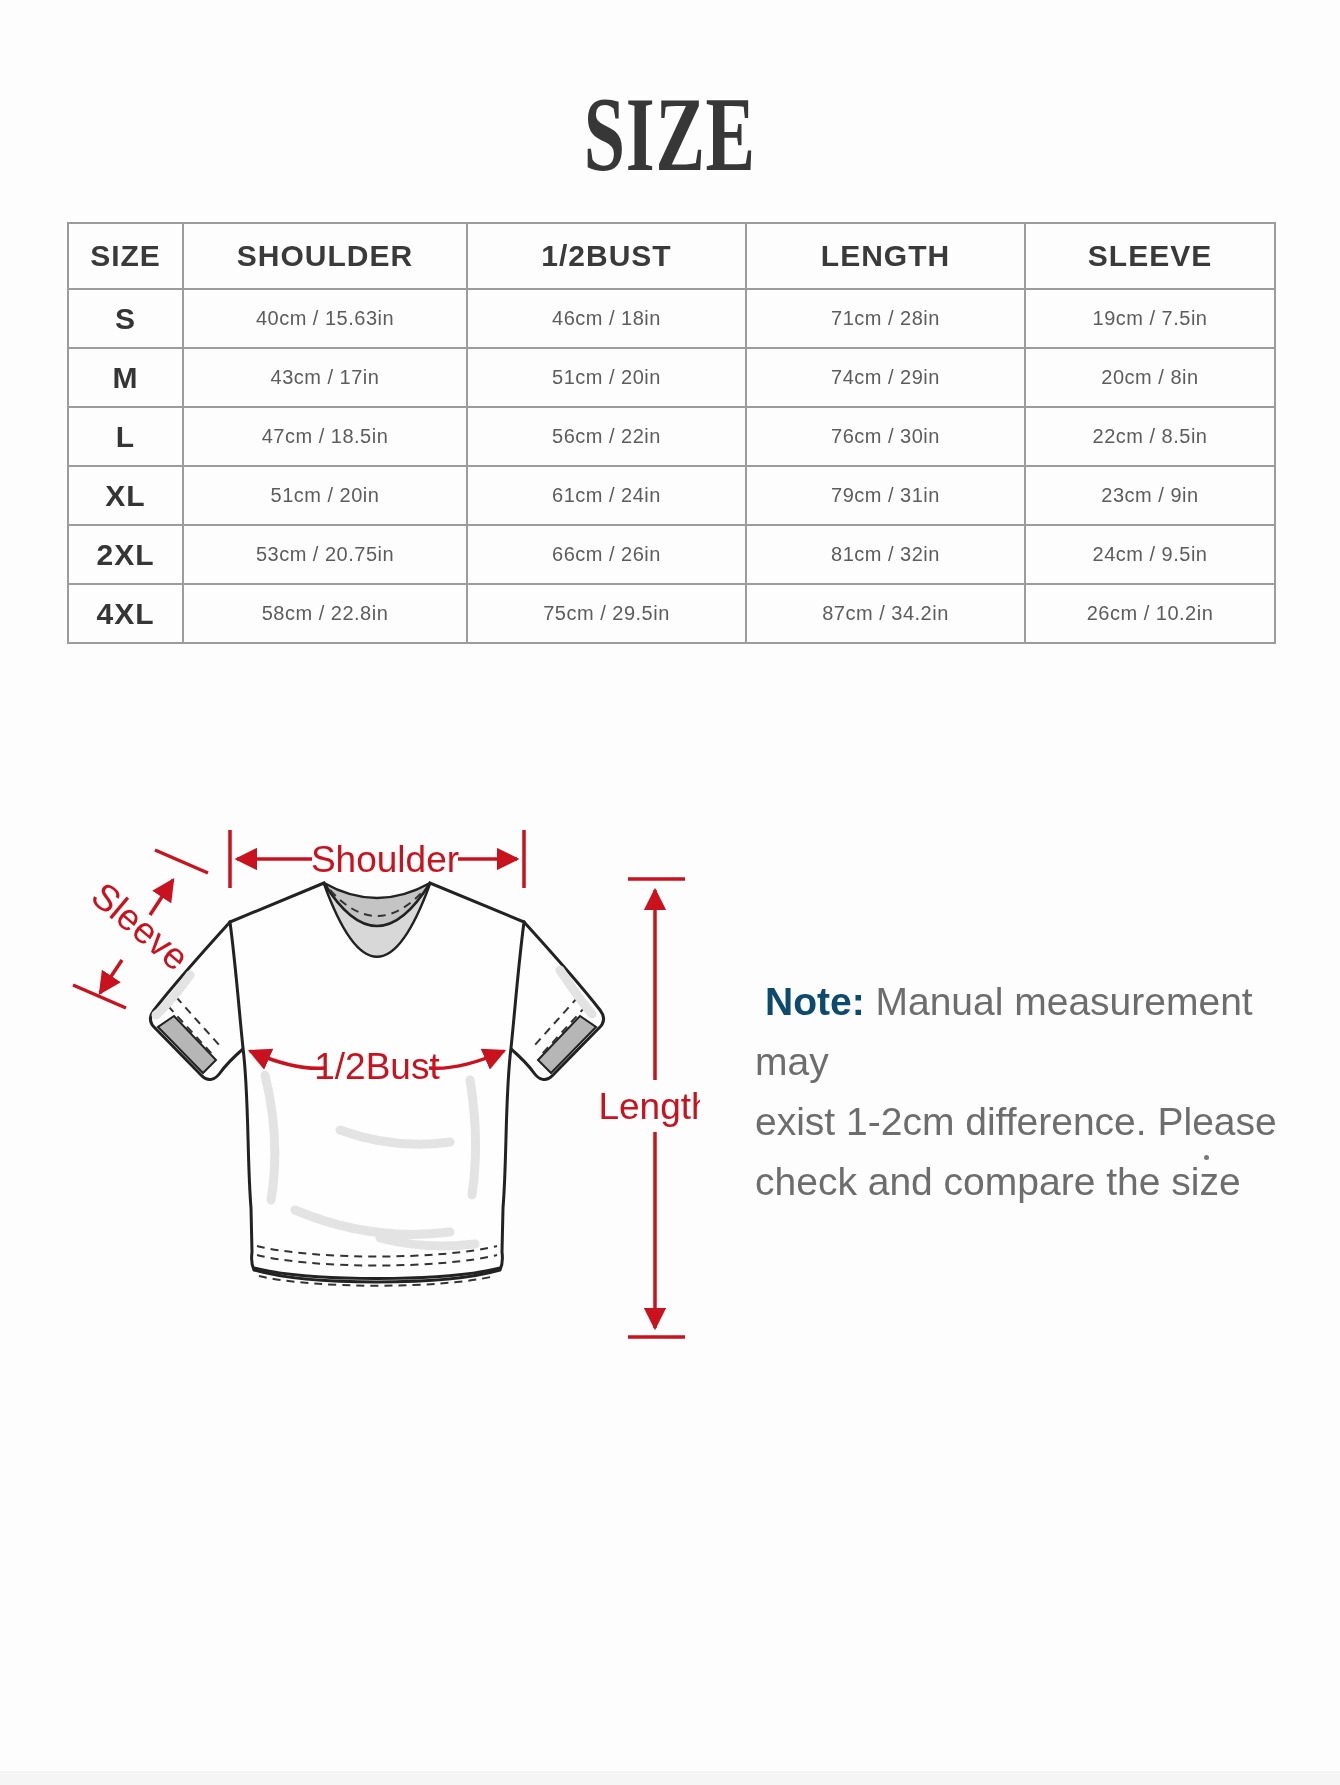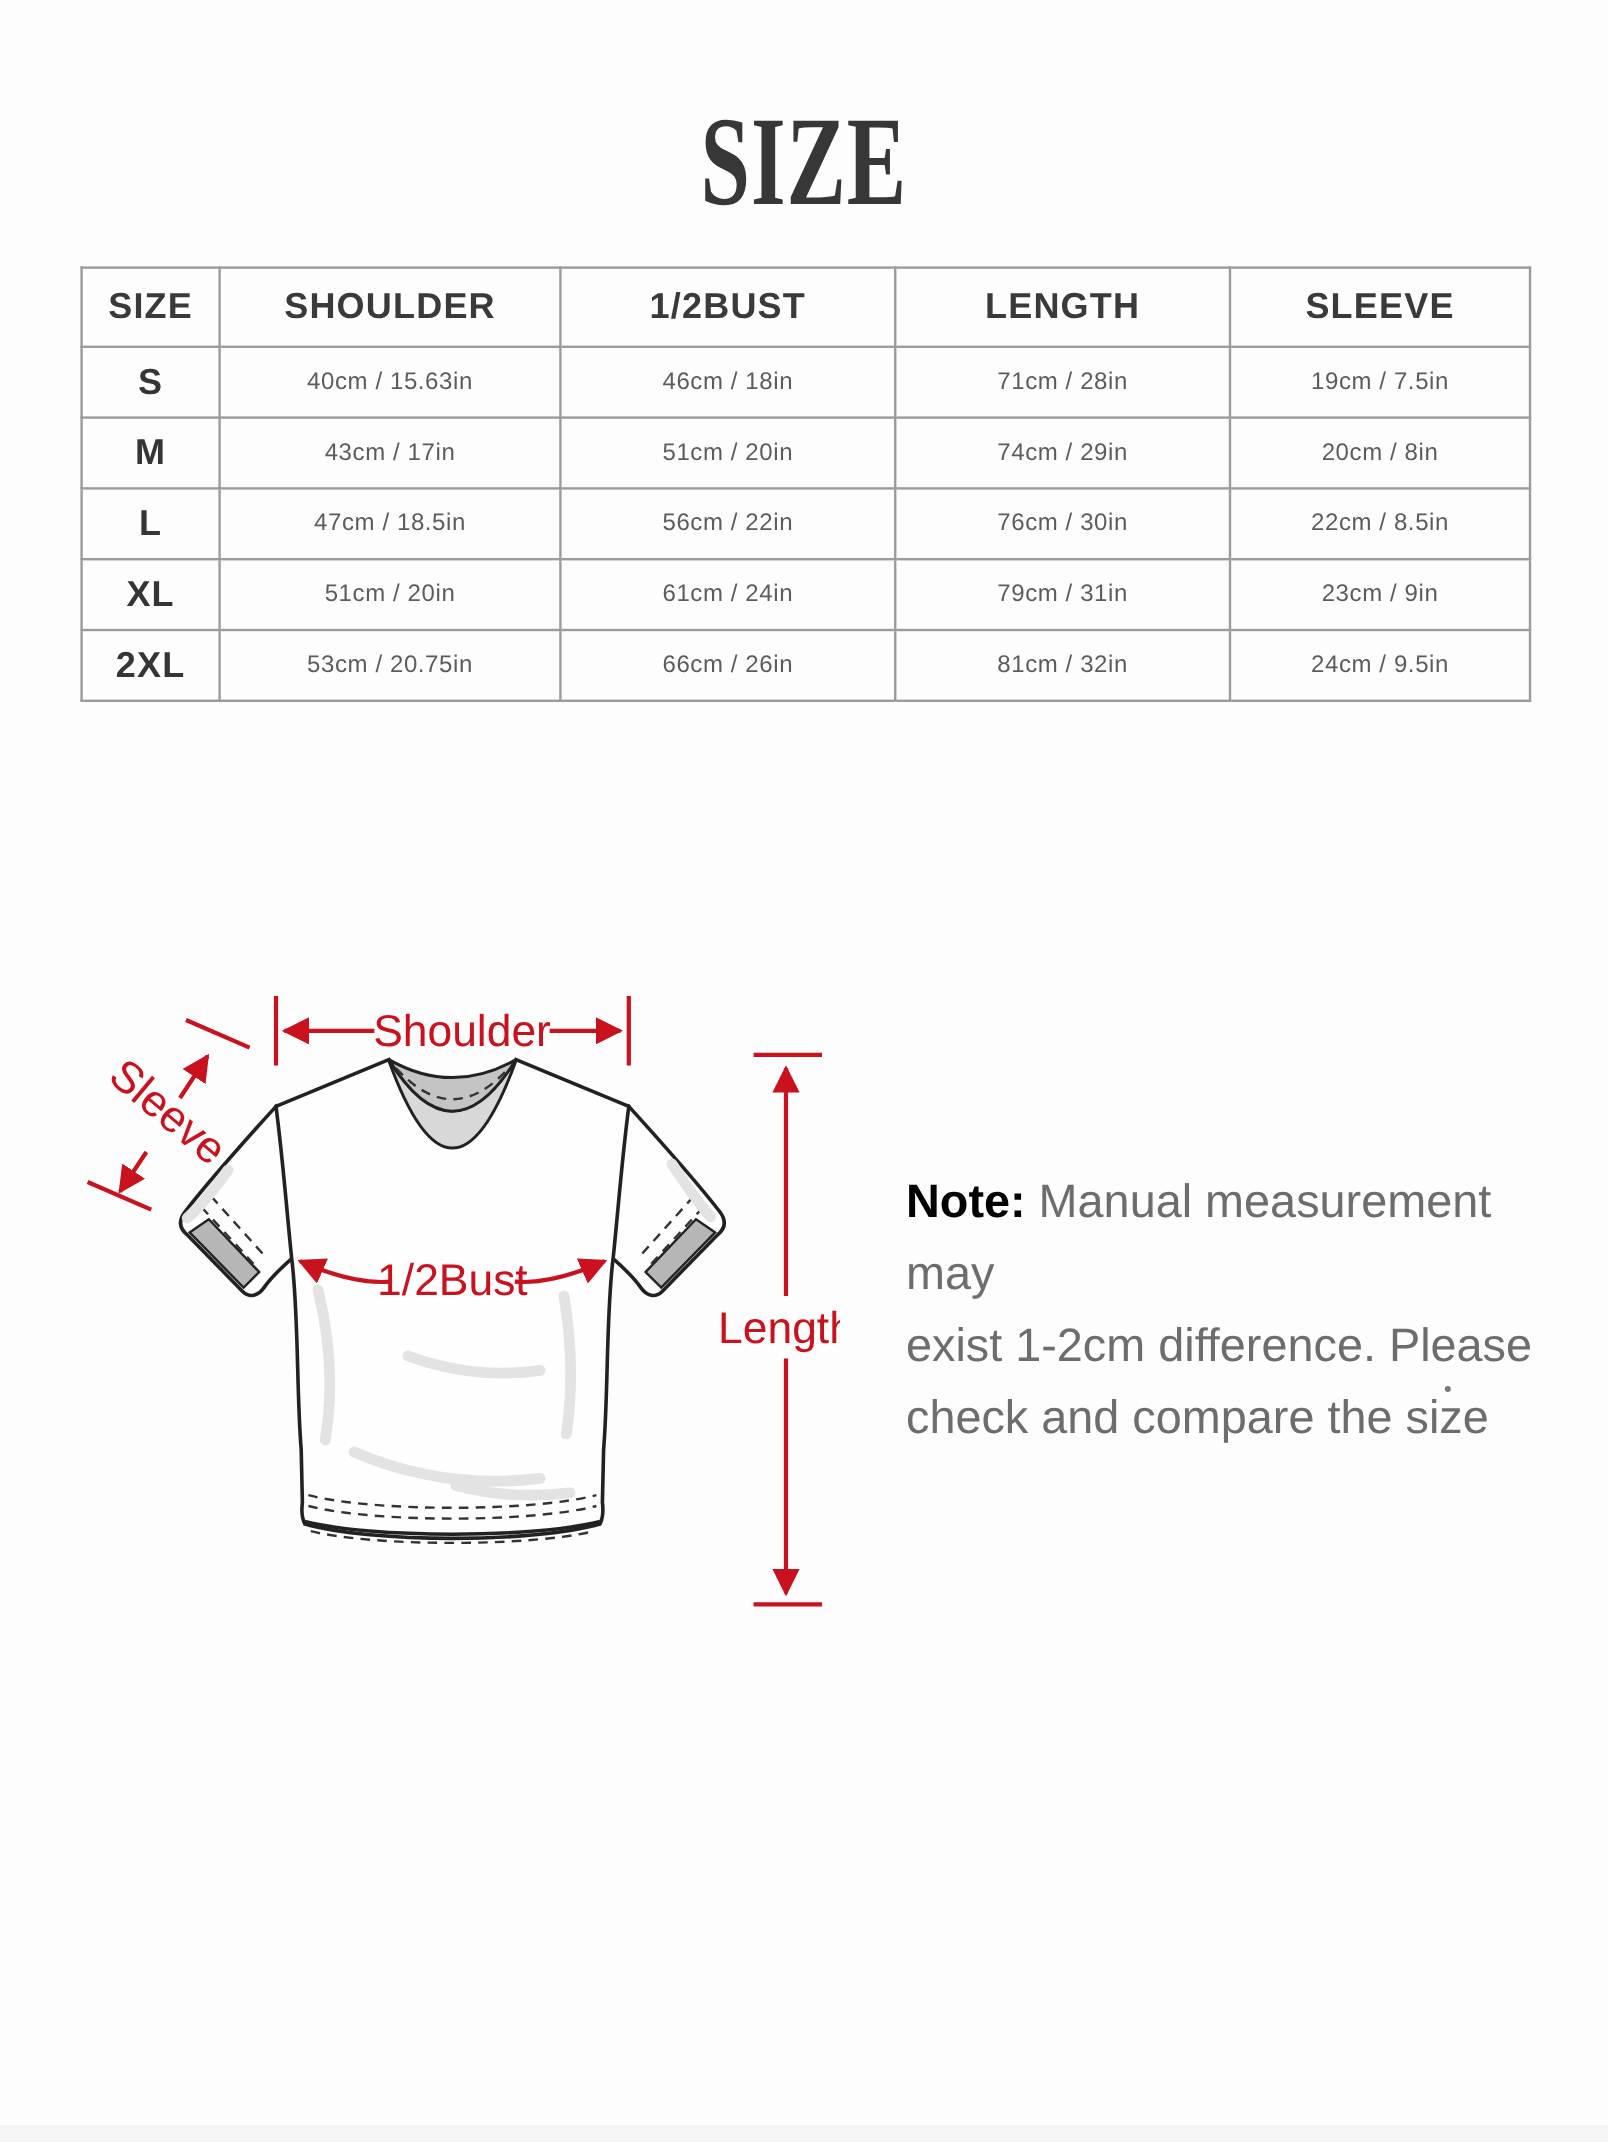--- a/index.html
+++ b/index.html
@@ -58,21 +58,21 @@
   .dim-line{stroke:#c9121d;stroke-width:3.5;fill:none;}
   .dim-text{font-family:"Liberation Sans",sans-serif;fill:#c9121d;font-size:37px;}
   .shirt-outline{stroke:#222;stroke-width:3;fill:#fefefe;}
   .stitch{stroke:#333;stroke-width:2;fill:none;stroke-dasharray:8 6;}
   .wrinkle{stroke:#e3e3e3;stroke-width:9;fill:none;stroke-linecap:round;}
   
   .note{
     position:absolute;left:755px;top:972px;width:540px;
     font-size:39px;line-height:60px;color:#6d6d6d;
   }
-  .note .note-label{font-weight:bold;color:#000000;}
+  .note .note-label{font-weight:bold;color:#0c4a6e;margin-left:10px;}
   .stray-mark{
     position:absolute;left:1204px;top:1155px;width:5px;height:5px;
     border-radius:50%;background:#787878;
   }
   .bottom-strip{
     position:absolute;left:0;bottom:0;width:1340px;height:14px;
     background:#f5f5f5;
   }
 </style>
 </head>
@@ -130,20 +130,27 @@
         <td>79cm / 31in</td>
         <td>23cm / 9in</td>
       </tr>
       <tr>
         <td class="size-col">2XL</td>
         <td>53cm / 20.75in</td>
         <td>66cm / 26in</td>
         <td>81cm / 32in</td>
         <td>24cm / 9.5in</td>
       </tr>
+      <tr>
+        <td class="size-col">4XL</td>
+        <td>58cm / 22.8in</td>
+        <td>75cm / 29.5in</td>
+        <td>87cm / 34.2in</td>
+        <td>26cm / 10.2in</td>
+      </tr>
     </tbody>
   </table>
 
   <svg class="diagram" viewBox="0 0 660 620">
     <defs>
       <marker id="arr" viewBox="0 0 10 10" refX="9" refY="5" markerWidth="6.5" markerHeight="6.5" orient="auto">
         <path d="M0,0 L10,5 L0,10 z" fill="#c9121d"></path>
       </marker>
     </defs>
 

